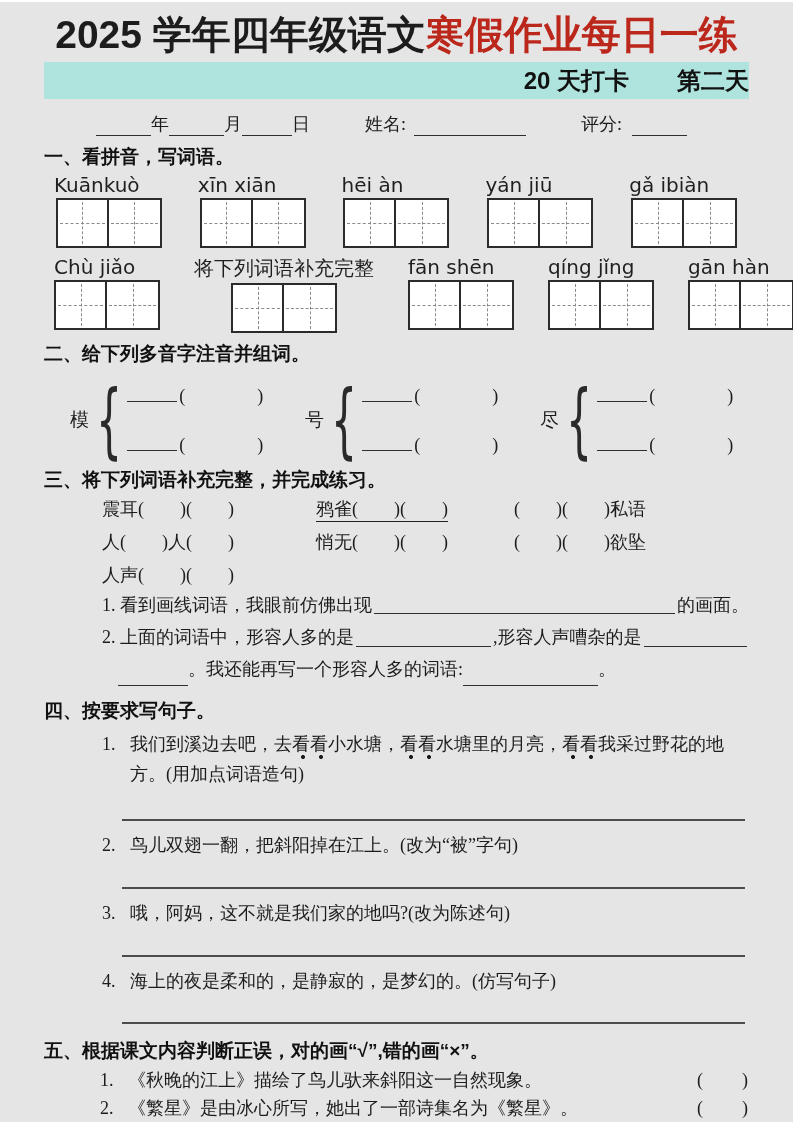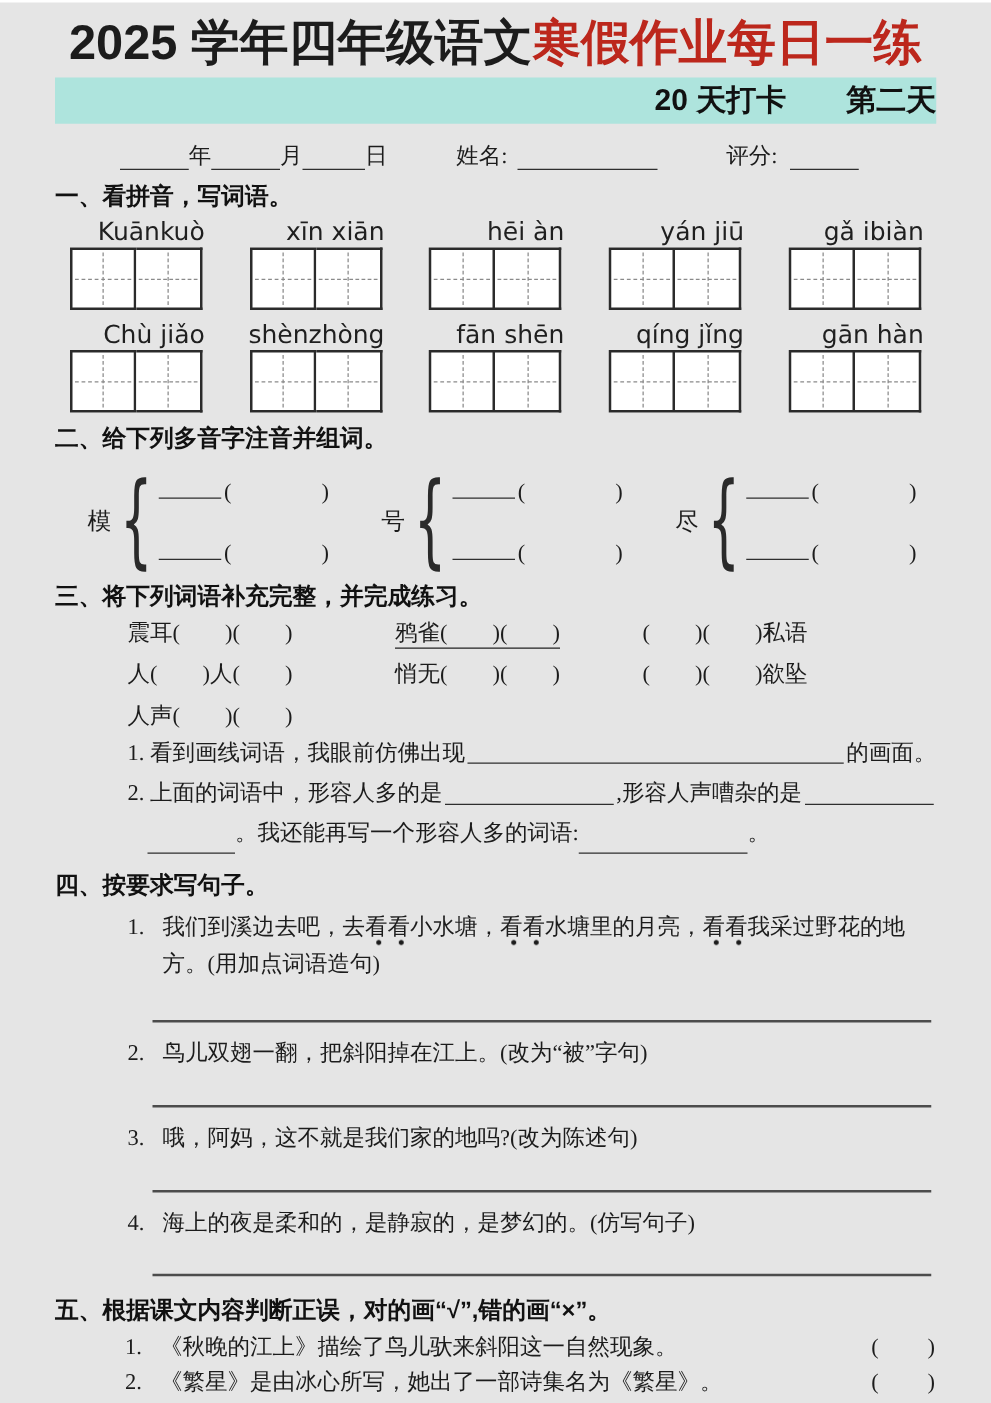--- a/index.html
+++ b/index.html
@@ -28,21 +28,21 @@
   }
   .blank { display:inline-block; border-bottom:1.8px solid #2e2e2e; height:1.05em; vertical-align:baseline; }
   .w50{width:50px;} .w55{width:55px;} .w70{width:70px;} .w110{width:112px;} .w130{width:135px;} .gap55{width:55px;}
   
   .sec-head {
     font-family:"Liberation Sans","DejaVu Sans",sans-serif; font-weight:800;
     font-size:19px; margin:8px 0 3px 0; color:#111;
   }
   
   .pin-grid { display:grid; grid-template-columns:repeat(5,1fr); column-gap:34px; padding:0 10px; margin-top:2px; }
-  .pin-col { text-align:right; }
+  .pin-col { text-align:left; }
   .pin-label { font-family:"DejaVu Sans","Liberation Sans",sans-serif; font-size:20px; color:#1f1f1f; white-space:nowrap; }
   .boxpair { display:flex; justify-content:center; margin-top:1px; }
   .tian { width:53px; height:50px; border:2px solid #2b2b2b; position:relative; background:#fff; }
   .tian + .tian { border-left:none; }
   .tian::before { content:""; position:absolute; left:50%; top:2px; bottom:2px; border-left:1.4px dashed #8a8a8a; }
   .tian::after  { content:""; position:absolute; top:50%; left:2px; right:2px; border-top:1.4px dashed #8a8a8a; }
   .row2 { margin-top:7px; }
   
   .duoyin-row { display:flex; margin:14px 0 6px 26px; }
   .dy-group { display:flex; align-items:center; width:235px; }
@@ -142,21 +142,21 @@
   </div>
   <div class="pin-grid row2">
     <div class="pin-col">
       <div class="pin-label">Chù jiǎo</div>
       <div class="boxpair">
           <span class="tian"></span>
           <span class="tian"></span>
         </div>
     </div>
     <div class="pin-col">
-      <div class="pin-label">shènzhòng</div>
+      <div class="pin-label">将下列词语补充完整</div>
       <div class="boxpair">
           <span class="tian"></span>
           <span class="tian"></span>
         </div>
     </div>
     <div class="pin-col">
       <div class="pin-label">fān shēn</div>
       <div class="boxpair">
           <span class="tian"></span>
           <span class="tian"></span>

